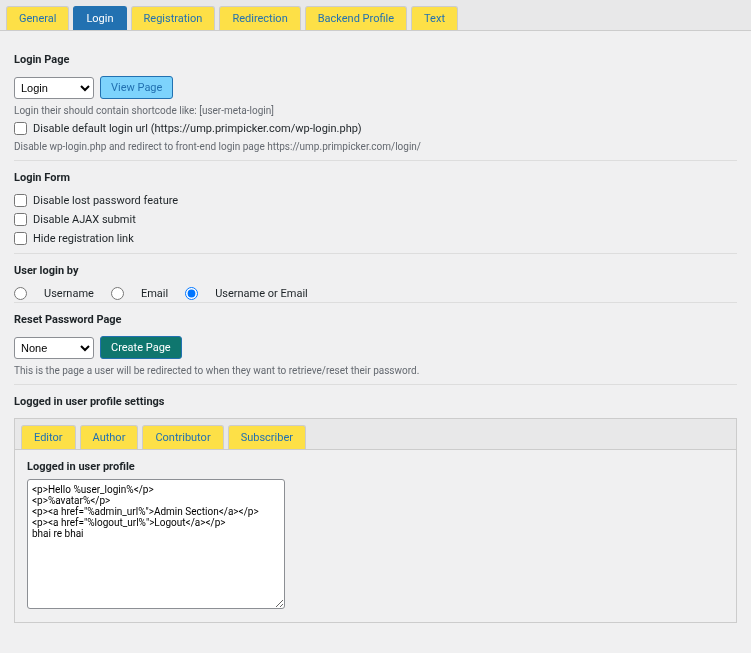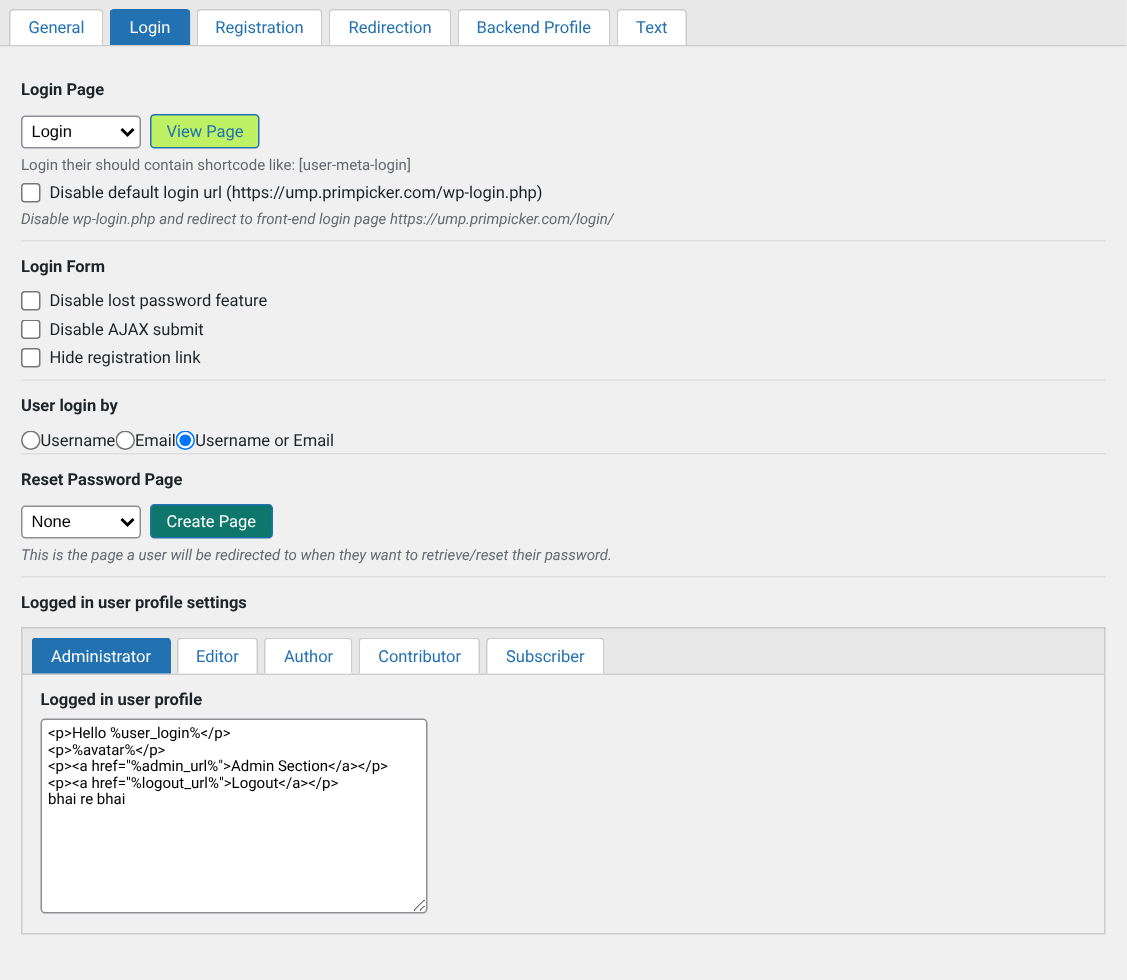--- a/index.html
+++ b/index.html
@@ -1,33 +1,33 @@
 <!DOCTYPE html>
 <html><head>
 <meta charset="utf-8">
 <style>
 html,body{margin:0;padding:0;font-family:-apple-system,BlinkMacSystemFont,"Segoe UI",Roboto,sans-serif;font-size:11px;color:#333;background:#f0f0f1}
 .wrap{width:751px;background:#f0f0f1}
 .tabs{display:flex;gap:4px;padding:6px 6px 0 6px;background:#e8e8e9;border-bottom:1px solid #ccc}
-.tab{padding:5px 12px;background:#ffffff;border:1px solid #ccc;border-bottom:none;border-radius:3px 3px 0 0;cursor:pointer;color:#2271b1;font-size:11px}
+.tab{padding:5px 12px;background:#fde047;border:1px solid #ccc;border-bottom:none;border-radius:3px 3px 0 0;cursor:pointer;color:#2271b1;font-size:11px}
 .tab.active{background:#2271b1;color:#fff;border-color:#2271b1}
 .panel{padding:12px 14px;background:#f0f0f1}
 .section{border-bottom:1px solid #ddd;padding:10px 0 2px 0}
 .section:last-child{border-bottom:none}
 .heading{font-weight:bold;font-size:11px;margin:0 0 10px 0;color:#1d2327}
 .row{margin:6px 0;display:flex;align-items:center;gap:6px}
 select{font-size:11px;padding:2px;border:1px solid #8c8f94;border-radius:3px;background:#fff;width:80px;height:22px}
-.btn{display:inline-block;padding:4px 10px;border:1px solid #2271b1;color:#2271b1;background:#bef264;border-radius:3px;font-size:11px;cursor:pointer;text-decoration:none}
+.btn{display:inline-block;padding:4px 10px;border:1px solid #2271b1;color:#2271b1;background:#7dd3fc;border-radius:3px;font-size:11px;cursor:pointer;text-decoration:none}
 .btn.primary{background:#0f766e;color:#fff}
 .desc{font-size:10px;color:#646970;margin:6px 0}
-.desc.italic{font-style:italic}
+.desc.italic{}
 .chk-row{margin:6px 0;display:flex;align-items:center;gap:6px}
 input[type=checkbox],input[type=radio]{margin:0;width:13px;height:13px}
 .chk-label{font-size:11px;color:#1d2327}
-.radio-row{display:flex;align-items:center;gap:0}
+.radio-row{display:flex;align-items:center;gap:17px}
 .subtabs{display:flex;gap:4px;padding:6px 6px 0 6px;background:#e8e8e9;border:1px solid #ccc;border-bottom:none;margin-top:8px}
 .subpanel{border:1px solid #ccc;border-top:1px solid #ccc;padding:10px 12px;background:#f0f0f1}
 textarea{width:248px;height:120px;font-size:10px;font-family:inherit;border:1px solid #8c8f94;border-radius:3px;padding:4px;resize:both}
 </style>
 </head>
 <body>
 <div class="wrap">
 
 <div class="tabs">
   <div class="tab">General</div>
@@ -92,21 +92,20 @@
       </select>
       <a class="btn primary">Create Page</a>
     </div>
     <div class="desc italic">This is the page a user will be redirected to when they want to retrieve/reset their password.</div>
   </div>
 
   <div class="section" style="border-bottom:none">
     <div class="heading">Logged in user profile settings</div>
 
     <div class="subtabs">
-      <div class="tab active">Administrator</div>
       <div class="tab">Editor</div>
       <div class="tab">Author</div>
       <div class="tab">Contributor</div>
       <div class="tab">Subscriber</div>
     </div>
     <div class="subpanel">
       <div class="heading" style="font-weight:bold;margin-bottom:6px">Logged in user profile</div>
       <textarea style="">&lt;p&gt;Hello %user_login%&lt;/p&gt;
 &lt;p&gt;%avatar%&lt;/p&gt;
 &lt;p&gt;&lt;a href="%admin_url%"&gt;Admin Section&lt;/a&gt;&lt;/p&gt;

